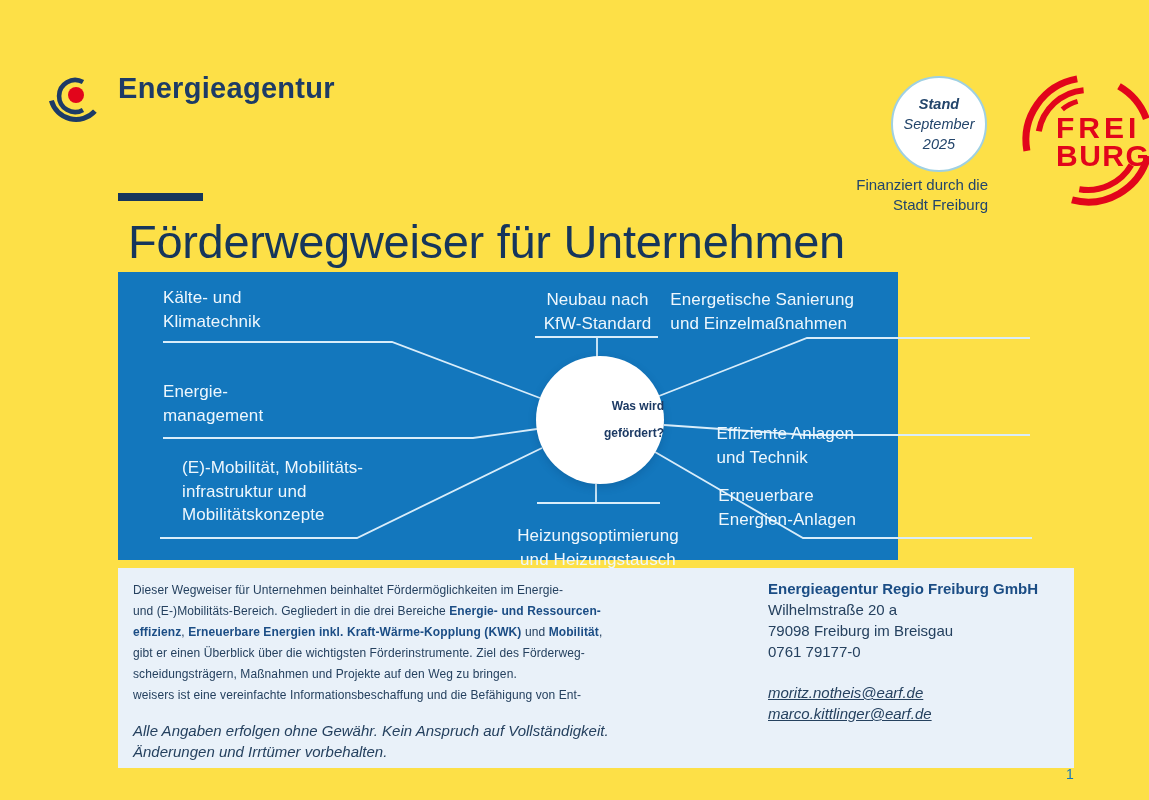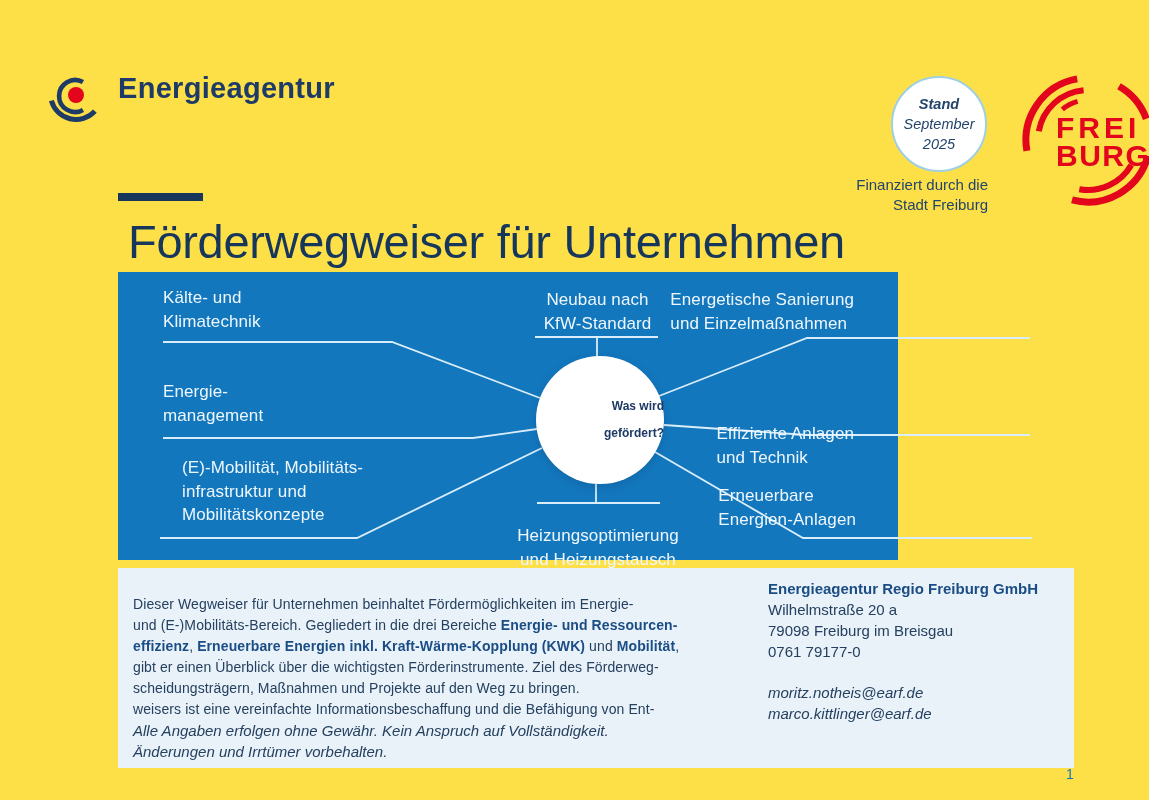--- a/index.html
+++ b/index.html
@@ -67,35 +67,35 @@
     color: #1c3a64; font-size: 12px; font-weight: 700; line-height: 27px;
     box-shadow: 0 3px 8px rgba(0, 40, 80, 0.18);
   }
 
   
   .info-panel {
     position: absolute; left: 118px; top: 568px; width: 956px; height: 200px;
     background: #e9f1f9;
   }
   .intro {
-    position: absolute; left: 15px; top: 26px; width: 600px;
-    color: #25415f; font-size: 14px; line-height: 21px; letter-spacing: 0.1px;
+    position: absolute; left: 15px; top: 12px; width: 600px;
+    color: #25415f; font-size: 12px; line-height: 21px; letter-spacing: 0.1px;
   }
   .intro .bold-blue { font-weight: 700; color: #1b4d85; }
   .disclaimer {
     position: absolute; left: 15px; top: 152px;
     color: #25415f; font-size: 15px; line-height: 21px; font-style: italic;
   }
   .contact {
     position: absolute; left: 650px; top: 10px; width: 290px;
     color: #25415f; font-size: 15px; line-height: 21px;
   }
   .contact .c-name { font-weight: 700; color: #1b4d85; }
   .contact .c-gap { height: 20px; }
-  .contact .c-email { font-style: italic; }
+  .contact .c-email { font-style: italic; text-decoration: underline; }
 
   .page-number {
     position: absolute; left: 1066px; top: 766px;
     color: #1377bd; font-size: 14px; font-weight: 500;
   }
 </style>
 </head>
 <body>
 
 <div class="page">

